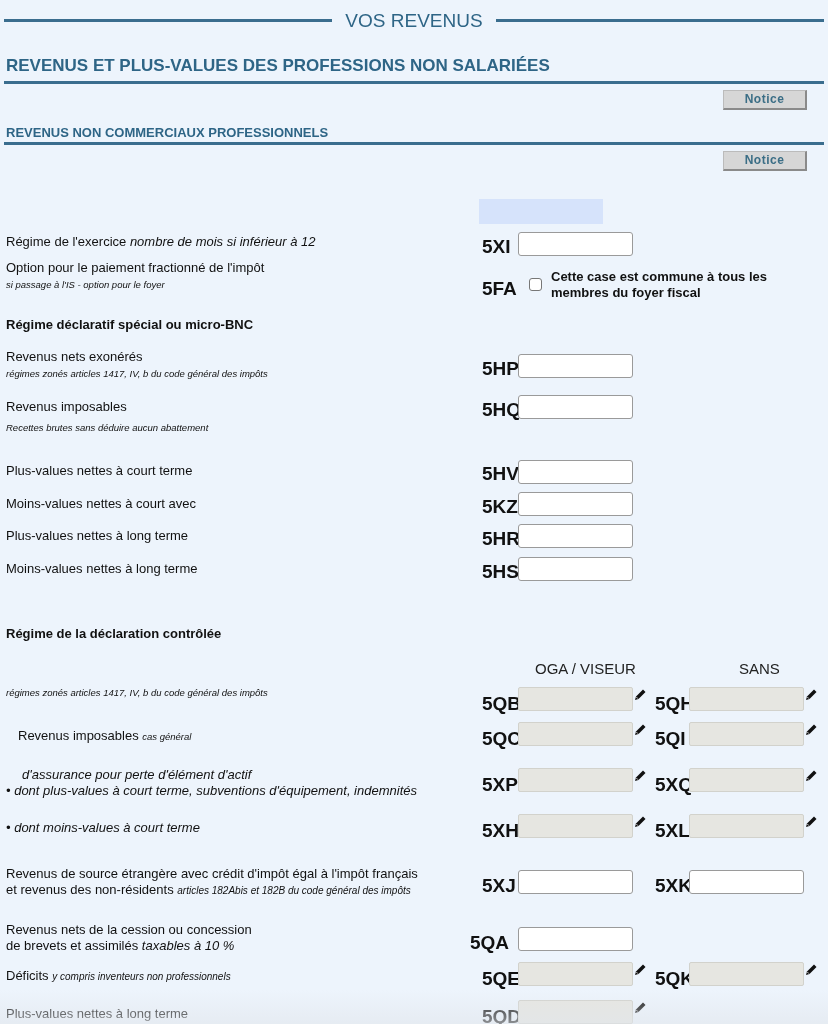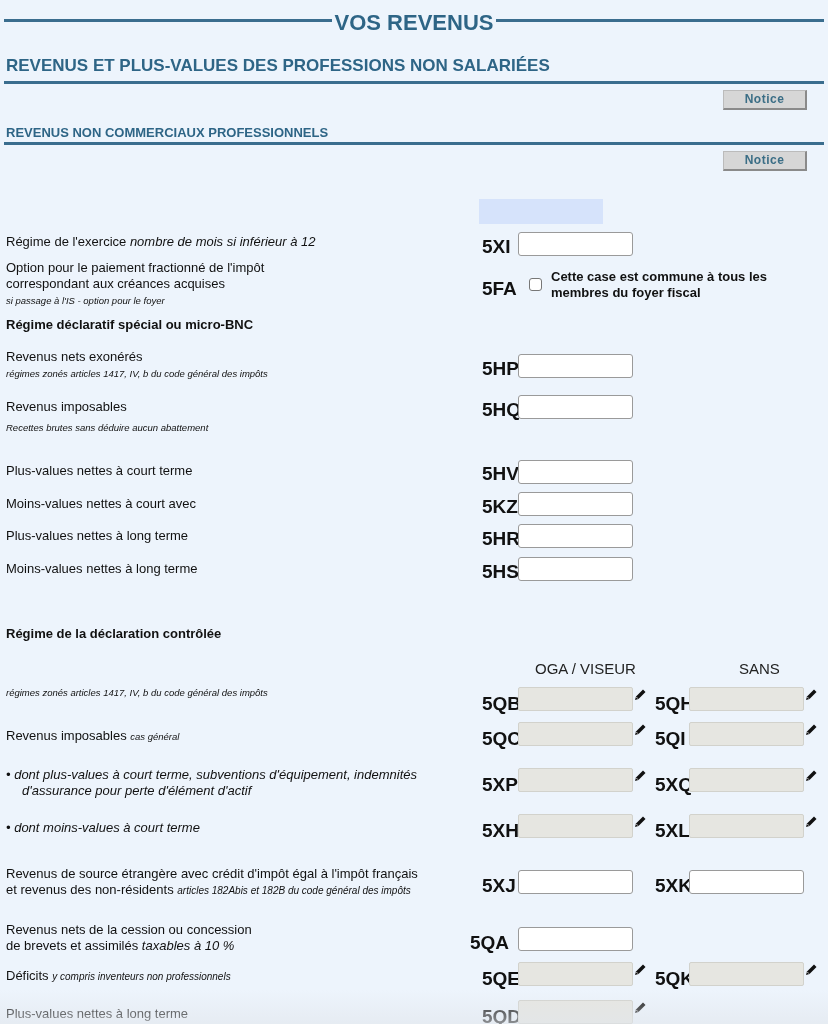--- a/index.html
+++ b/index.html
@@ -11,21 +11,21 @@
       position: relative;
     }
 
     
     .top-title-wrap { position: absolute; left: 4px; right: 4px; top: 8px; height: 24px; }
     .top-line { position: absolute; top: 11px; height: 3px; background: #3a6d8e; }
     .top-line.left { left: 0; width: 328px; }
     .top-line.right { left: 492px; right: 0; }
     .top-title {
       position: absolute; left: 0; right: 0; top: 2px; text-align: center;
-      font-weight: bold; font-size: 22px; color: #2e6586;
+      font-weight: normal; font-size: 19px; color: #2e6586;
     }
 
     .h1 {
       position: absolute; left: 6px; top: 56px;
       font-weight: bold; font-size: 17px; color: #2e6586;
     }
     .h1-rule { position: absolute; left: 4px; right: 4px; top: 81px; height: 3px; background: #3a6d8e; }
     .h2 {
       position: absolute; left: 6px; top: 125px;
       font-weight: bold; font-size: 13px; color: #2e6586;
@@ -90,21 +90,20 @@
 <div class="blue-box"></div>
 
 <div class="lbl" style="top:234px;">
   <span>Régime de l'exercice </span><i>nombre de mois si inférieur à 12</i>
 </div>
 <div class="code" style="left:482px;top:236px;">5XI</div>
 <input class="inp" style="left: 518px; top: 232px;" value="">
 
 <div class="lbl" style="top:260px;">
   <div>Option pour le paiement fractionné de l'impôt</div>
-  <div>correspondant aux créances acquises</div>
   <div class="small" style="margin-top:1px;">si passage à l'IS - option pour le foyer</div>
 </div>
 <div class="code" style="left:482px;top:278px;">5FA</div>
 <div class="checkbox"></div>
 <div class="chk-note">Cette case est commune à tous les membres du foyer fiscal</div>
 
 <div class="lbl bold" style="top:317px;">Régime déclaratif spécial ou micro-BNC</div>
 
 <div class="lbl" style="top:349px;">
   <div>Revenus nets exonérés</div>
@@ -149,39 +148,39 @@
     <path d="M3 13 L4 9.5 L11 2.5 L13.5 5 L6.5 12 Z M3 13 L6.5 12" fill="#111"></path>
     <path d="M4.5 10.2 L5.8 11.5" stroke="#fff" stroke-width="1"></path>
   </svg>
 <div class="code" style="left:655px;top:693px;">5QH</div>
 <div class="inp ro" style="left:689px;top:687px;"></div>
 <svg class="pencil" style="left:803px;top:687px;" viewBox="0 0 16 16">
     <path d="M3 13 L4 9.5 L11 2.5 L13.5 5 L6.5 12 Z" fill="#111"></path>
     <path d="M4.5 10.2 L5.8 11.5" stroke="#fff" stroke-width="1"></path>
   </svg>
 
-<div class="lbl" style="top:728px;">
+<div class="lbl" style="top:728px;margin-left:12px;">
   <span>Revenus imposables </span><span class="small">cas général</span>
 </div>
 <div class="code" style="left:482px;top:728px;">5QC</div>
 <div class="inp ro" style="left:518px;top:722px;"></div>
 <svg class="pencil" style="left:632px;top:722px;" viewBox="0 0 16 16">
     <path d="M3 13 L4 9.5 L11 2.5 L13.5 5 L6.5 12 Z" fill="#111"></path>
     <path d="M4.5 10.2 L5.8 11.5" stroke="#fff" stroke-width="1"></path>
   </svg>
 <div class="code" style="left:655px;top:728px;">5QI</div>
 <div class="inp ro" style="left:689px;top:722px;"></div>
 <svg class="pencil" style="left:803px;top:722px;" viewBox="0 0 16 16">
     <path d="M3 13 L4 9.5 L11 2.5 L13.5 5 L6.5 12 Z" fill="#111"></path>
     <path d="M4.5 10.2 L5.8 11.5" stroke="#fff" stroke-width="1"></path>
   </svg>
 
 <div class="lbl" style="top:767px;">
+  <div style="padding-left:16px;"><i>d'assurance pour perte d'élément d'actif</i></div>
   <div><i>• dont plus-values à court terme, subventions d'équipement, indemnités</i></div>
-  <div style="padding-left:16px;"><i>d'assurance pour perte d'élément d'actif</i></div>
 </div>
 <div class="code" style="left:482px;top:774px;">5XP</div>
 <div class="inp ro" style="left:518px;top:768px;"></div>
 <svg class="pencil" style="left:632px;top:768px;" viewBox="0 0 16 16">
     <path d="M3 13 L4 9.5 L11 2.5 L13.5 5 L6.5 12 Z" fill="#111"></path>
     <path d="M4.5 10.2 L5.8 11.5" stroke="#fff" stroke-width="1"></path>
   </svg>
 <div class="code" style="left:655px;top:774px;">5XQ</div>
 <div class="inp ro" style="left:689px;top:768px;"></div>
 <svg class="pencil" style="left:803px;top:768px;" viewBox="0 0 16 16">

